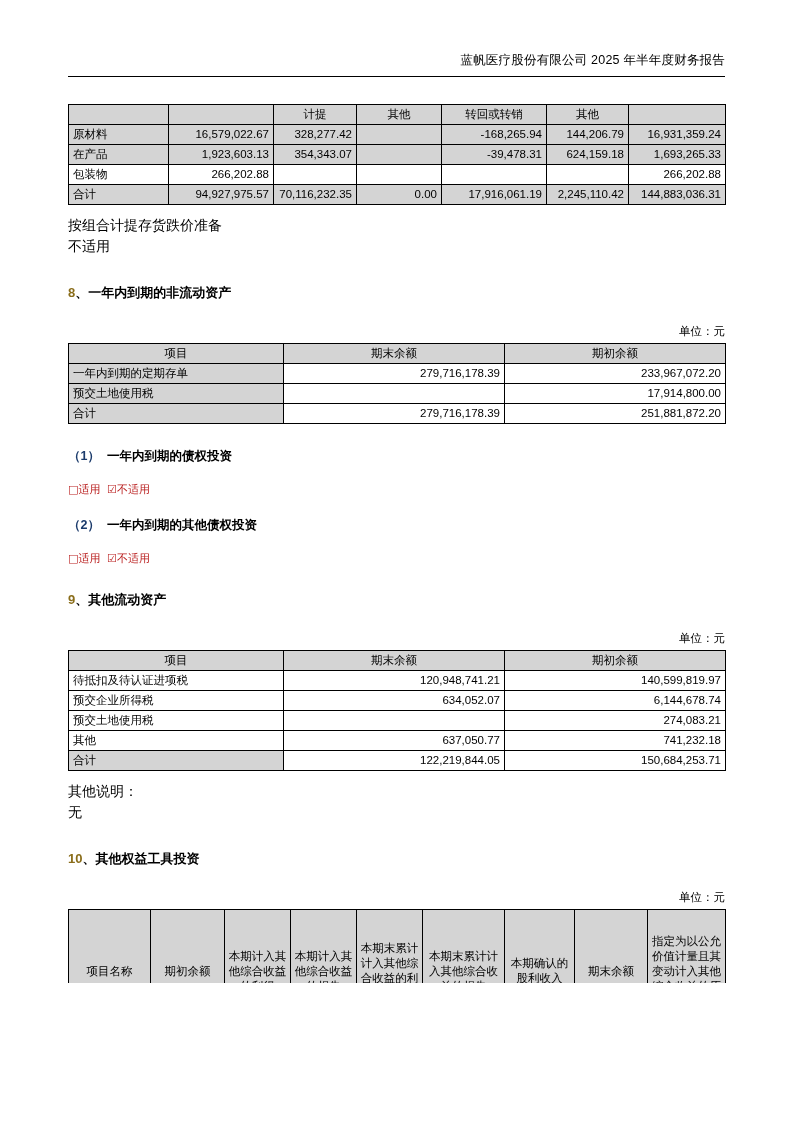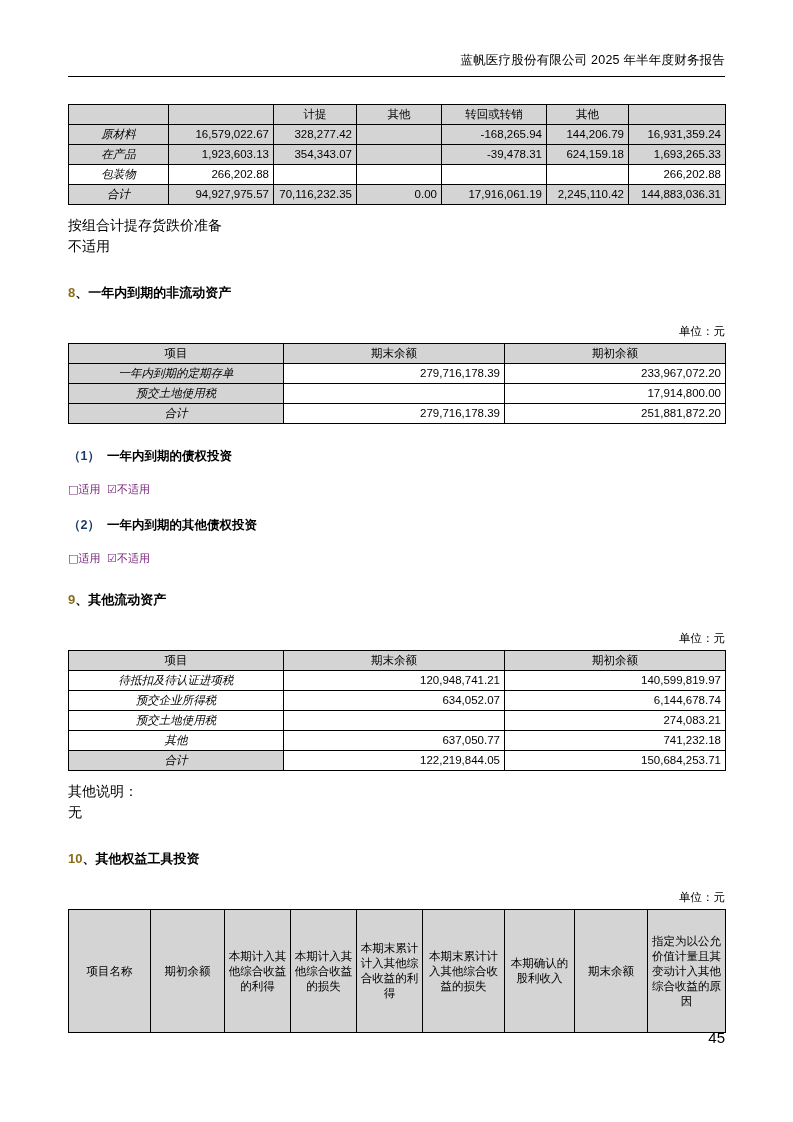--- a/index.html
+++ b/index.html
@@ -7,21 +7,21 @@
     padding: 0;
     background: #ffffff;
   }
   body {
     font-family: "Liberation Sans", "DejaVu Sans", sans-serif;
     color: #000000;
   }
   .page {
     position: relative;
     width: 793px;
-    height: 1122px;
+    height: 983px;
     margin: 0 auto;
     background: #ffffff;
     box-sizing: border-box;
     overflow: hidden;
   }
 
   
   .doc-header {
     position: absolute;
     left: 68px;
@@ -64,21 +64,21 @@
     vertical-align: middle;
     font-weight: normal;
     line-height: 15px;
     overflow: hidden;
     word-break: break-all;
   }
   .sh { background: #d4d4d4; }
   .wh { background: #ffffff; }
   .ctr { text-align: center; }
   .rgt { text-align: right; }
-  .lft { text-align: center; font-style: italic; }
+  .lft { text-align: left; }
 
   
   .para {
     font-size: 14px;
     line-height: 21px;
     color: #000;
     margin: 0;
   }
   .sec-head {
     font-size: 13px;
@@ -98,21 +98,21 @@
   .sub-num { color: #1a3a6b; }
   .unit-line {
     font-size: 11.5px;
     line-height: 16px;
     text-align: right;
     color: #000;
   }
   .checkline {
     font-size: 12px;
     line-height: 18px;
-    color: #701a75;
+    color: #b91c1c;
   }
   .box-glyph { font-family: "DejaVu Sans", sans-serif; font-size: 11px; }
 
   .sp4  { height: 4px; }
   .sp10 { height: 10px; }
   .sp14 { height: 14px; }
   .sp16 { height: 16px; }
   .sp20 { height: 20px; }
   .sp22 { height: 22px; }
   .sp26 { height: 26px; }

